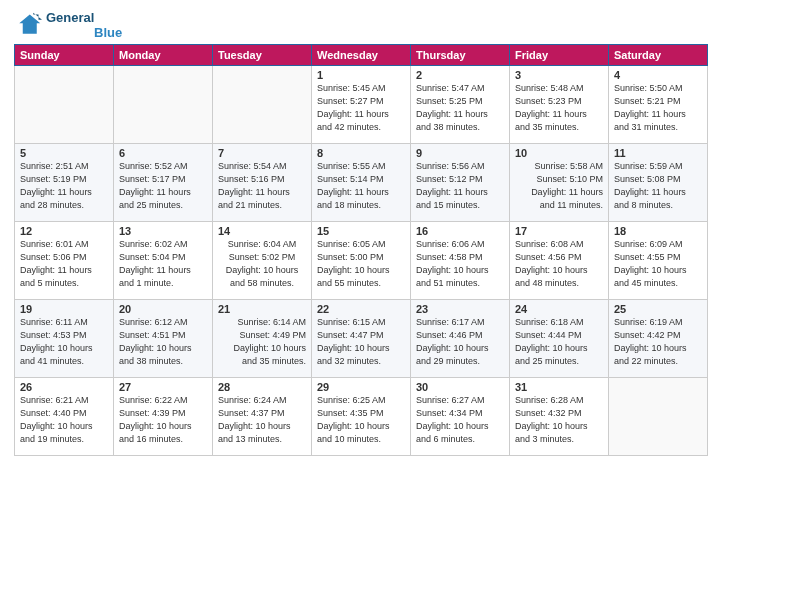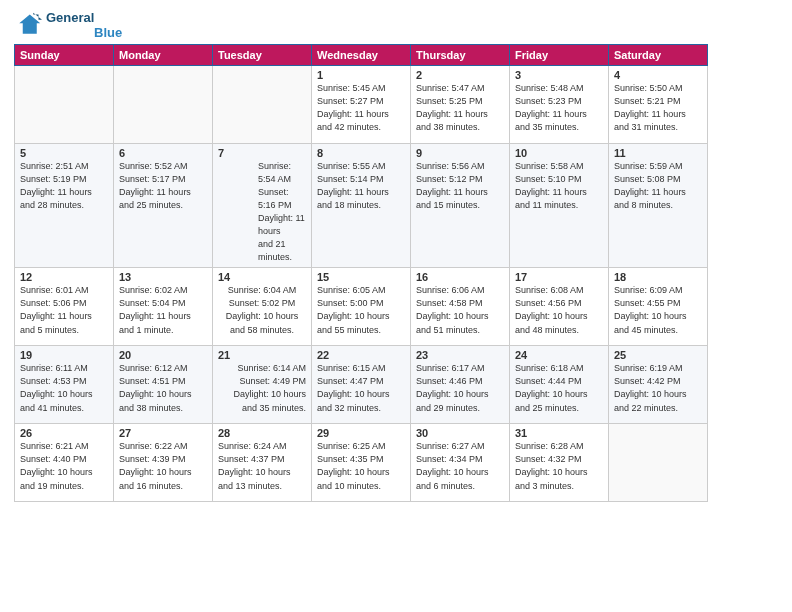--- a/index.html
+++ b/index.html
@@ -160,42 +160,42 @@
           </td>
           <td>
             <span class="day-num">6</span>
             <div class="day-info" style="white-space: pre-line;">Sunrise: 5:52 AM
 Sunset: 5:17 PM
 Daylight: 11 hours
 and 25 minutes.</div>
           </td>
           <td>
             <span class="day-num">7</span>
-            <div class="day-info" style="white-space: pre-line; margin-left: 40px;">Sunrise: 5:54 AM
+            <div class="day-info" style="white-space: pre-line;">Sunrise: 5:54 AM
 Sunset: 5:16 PM
 Daylight: 11 hours
 and 21 minutes.</div>
           </td>
           <td>
             <span class="day-num">8</span>
             <div class="day-info" style="white-space: pre-line;">Sunrise: 5:55 AM
 Sunset: 5:14 PM
 Daylight: 11 hours
 and 18 minutes.</div>
           </td>
           <td>
             <span class="day-num">9</span>
             <div class="day-info" style="white-space: pre-line;">Sunrise: 5:56 AM
 Sunset: 5:12 PM
 Daylight: 11 hours
 and 15 minutes.</div>
           </td>
           <td>
             <span class="day-num">10</span>
-            <div class="day-info" style="white-space: pre-line;">Sunrise: 5:58 AM
+            <div class="day-info" style="white-space: pre-line; text-align: right;">Sunrise: 5:58 AM
 Sunset: 5:10 PM
 Daylight: 11 hours
 and 11 minutes.</div>
           </td>
           <td>
             <span class="day-num">11</span>
             <div class="day-info" style="white-space: pre-line;">Sunrise: 5:59 AM
 Sunset: 5:08 PM
 Daylight: 11 hours
 and 8 minutes.</div>

